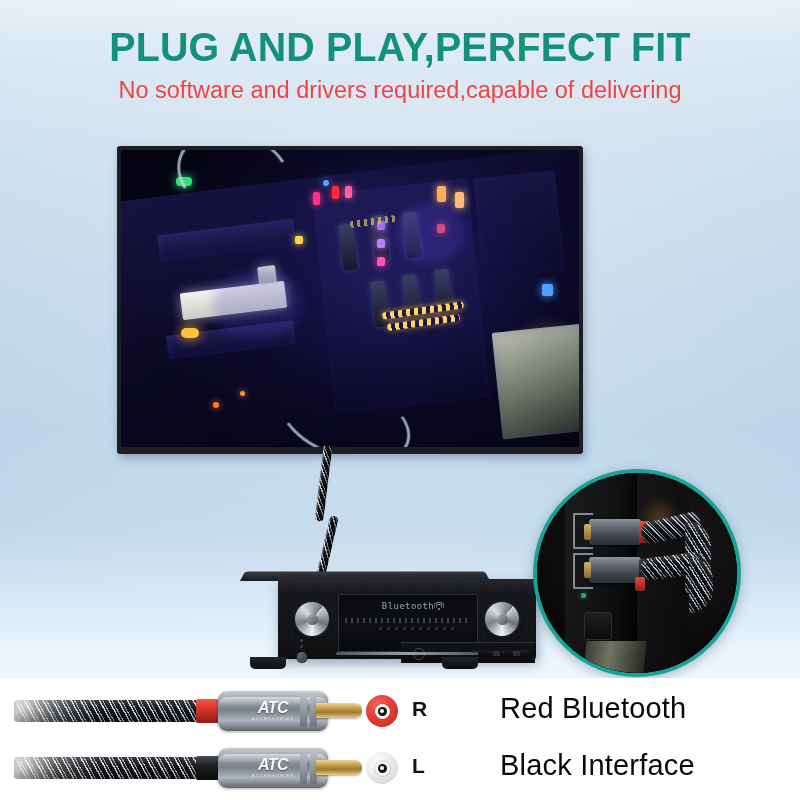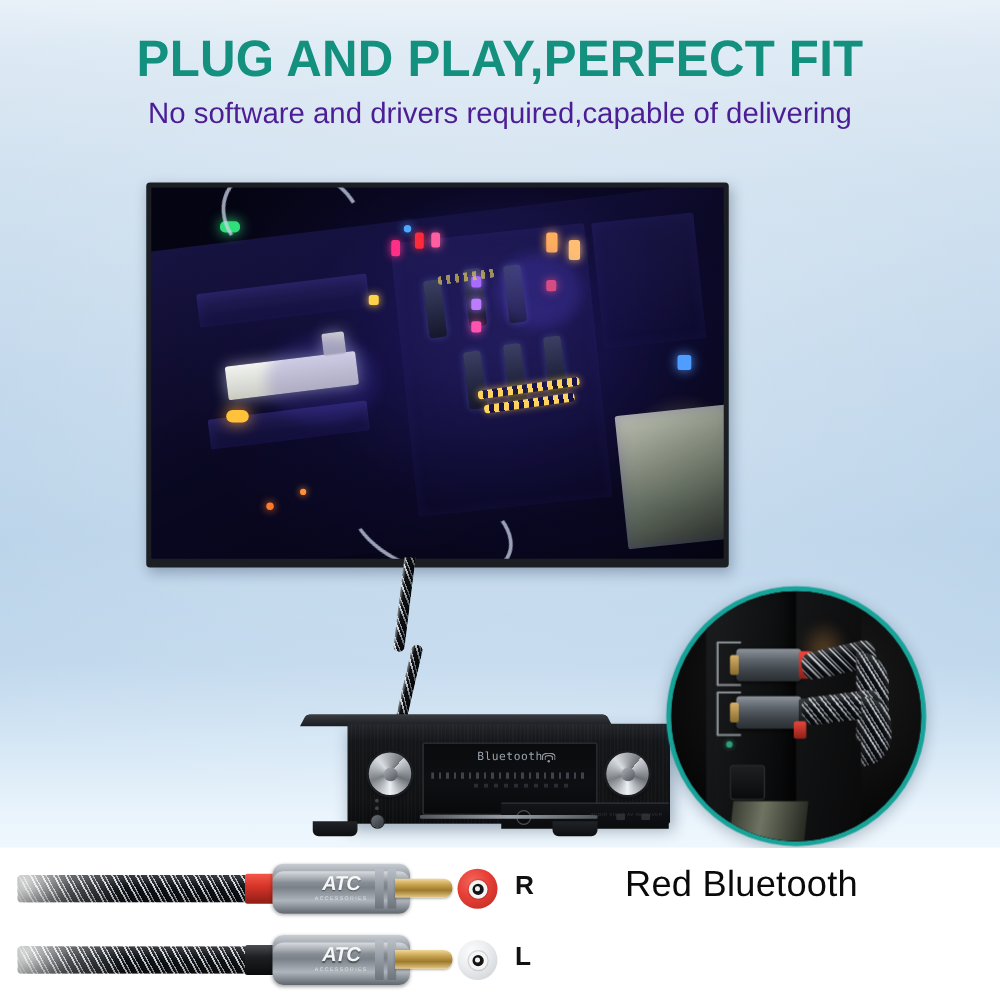--- a/index.html
+++ b/index.html
@@ -33,21 +33,21 @@
   
   .title{
     position:absolute;left:0;top:24px;width:800px;text-align:center;
     color:#13907e;font-size:41px;font-weight:bold;letter-spacing:.2px;
     font-family:"Liberation Sans","DejaVu Sans",sans-serif;
     transform:scaleX(.96);transform-origin:50% 50%;
     white-space:nowrap;
   }
   .subtitle{
     position:absolute;left:60px;top:76px;width:680px;text-align:center;
-    color:#4c1d95;font-size:23.5px;line-height:28px;font-weight:normal;
+    color:#ef4444;font-size:23.5px;line-height:28px;font-weight:normal;
   }
   .subtitle span{display:block;}
 
   
   .tv{
     position:absolute;left:117px;top:146px;width:466px;height:308px;
     background:#1b1f24;border-radius:3px;
     padding:4px 4px 7px 4px;box-sizing:border-box;
     box-shadow:2px 4px 10px rgba(30,50,75,.33);
   }
@@ -530,16 +530,17 @@
       <div class="lg-ridge"></div>
       <div class="lg-ridge b"></div>
       <div class="lg-pin"></div>
 
       <div class="jack wht">
         <div class="jack-i1"></div>
         <div class="jack-i2"></div>
         <div class="jack-i3"></div>
       </div>
       <div class="chan">L</div>
+      <div class="iface">Black Interface</div>
     </div>
   </div>
 
 </div>
 
 </body></html>

